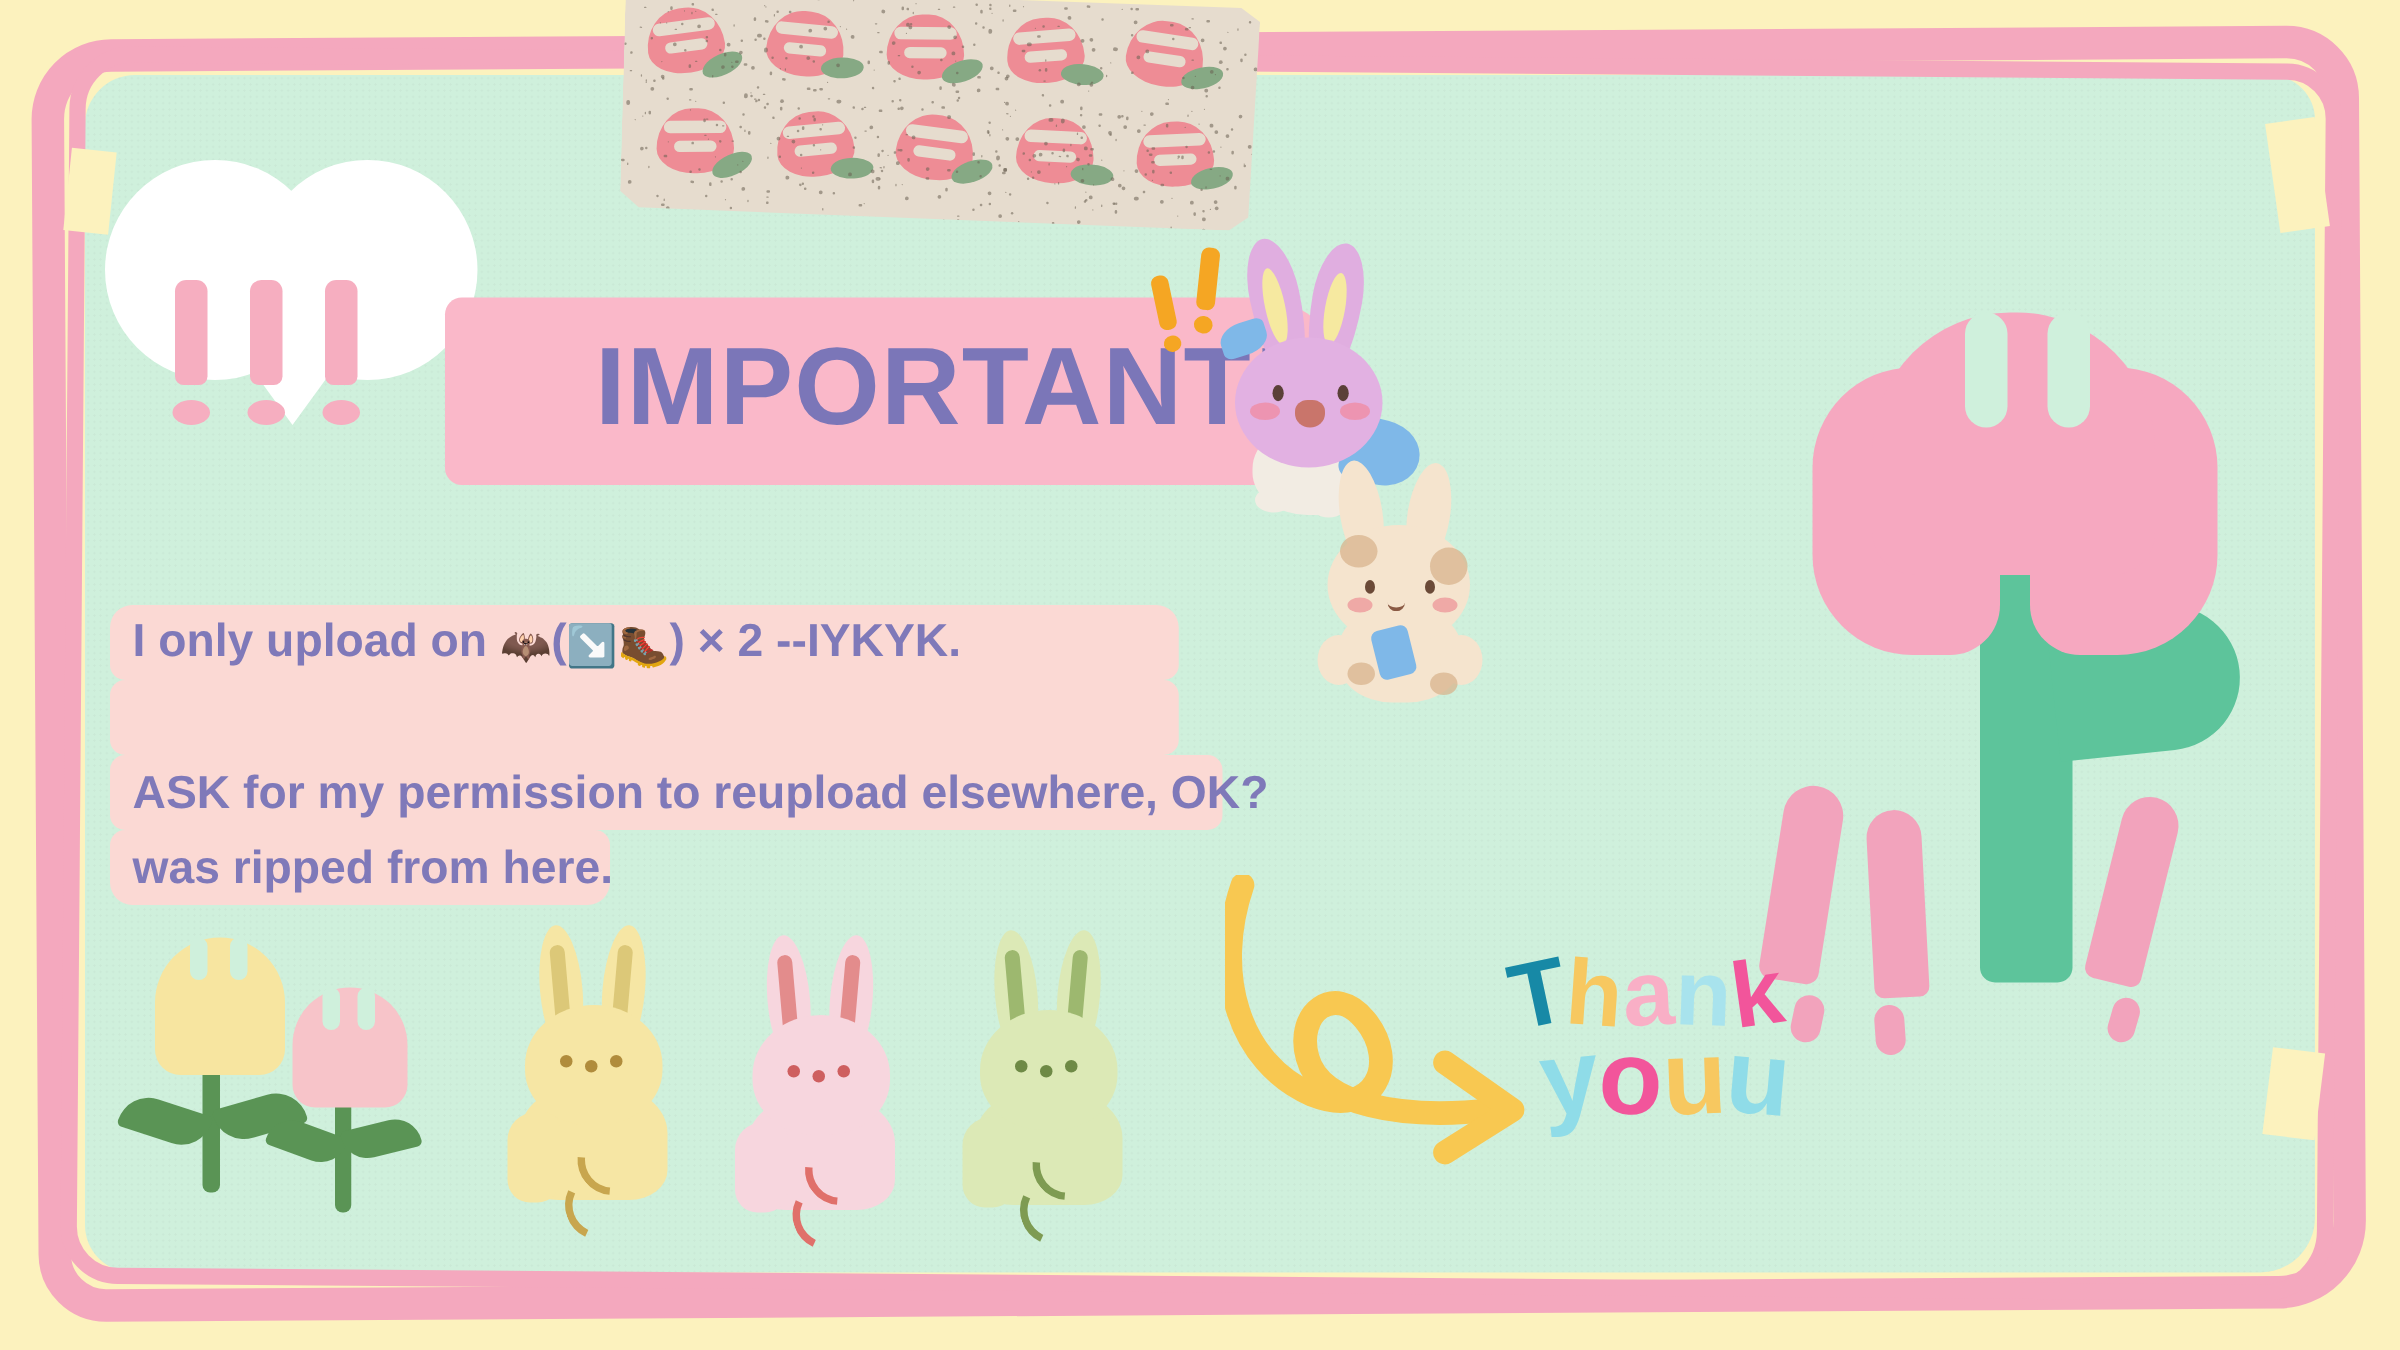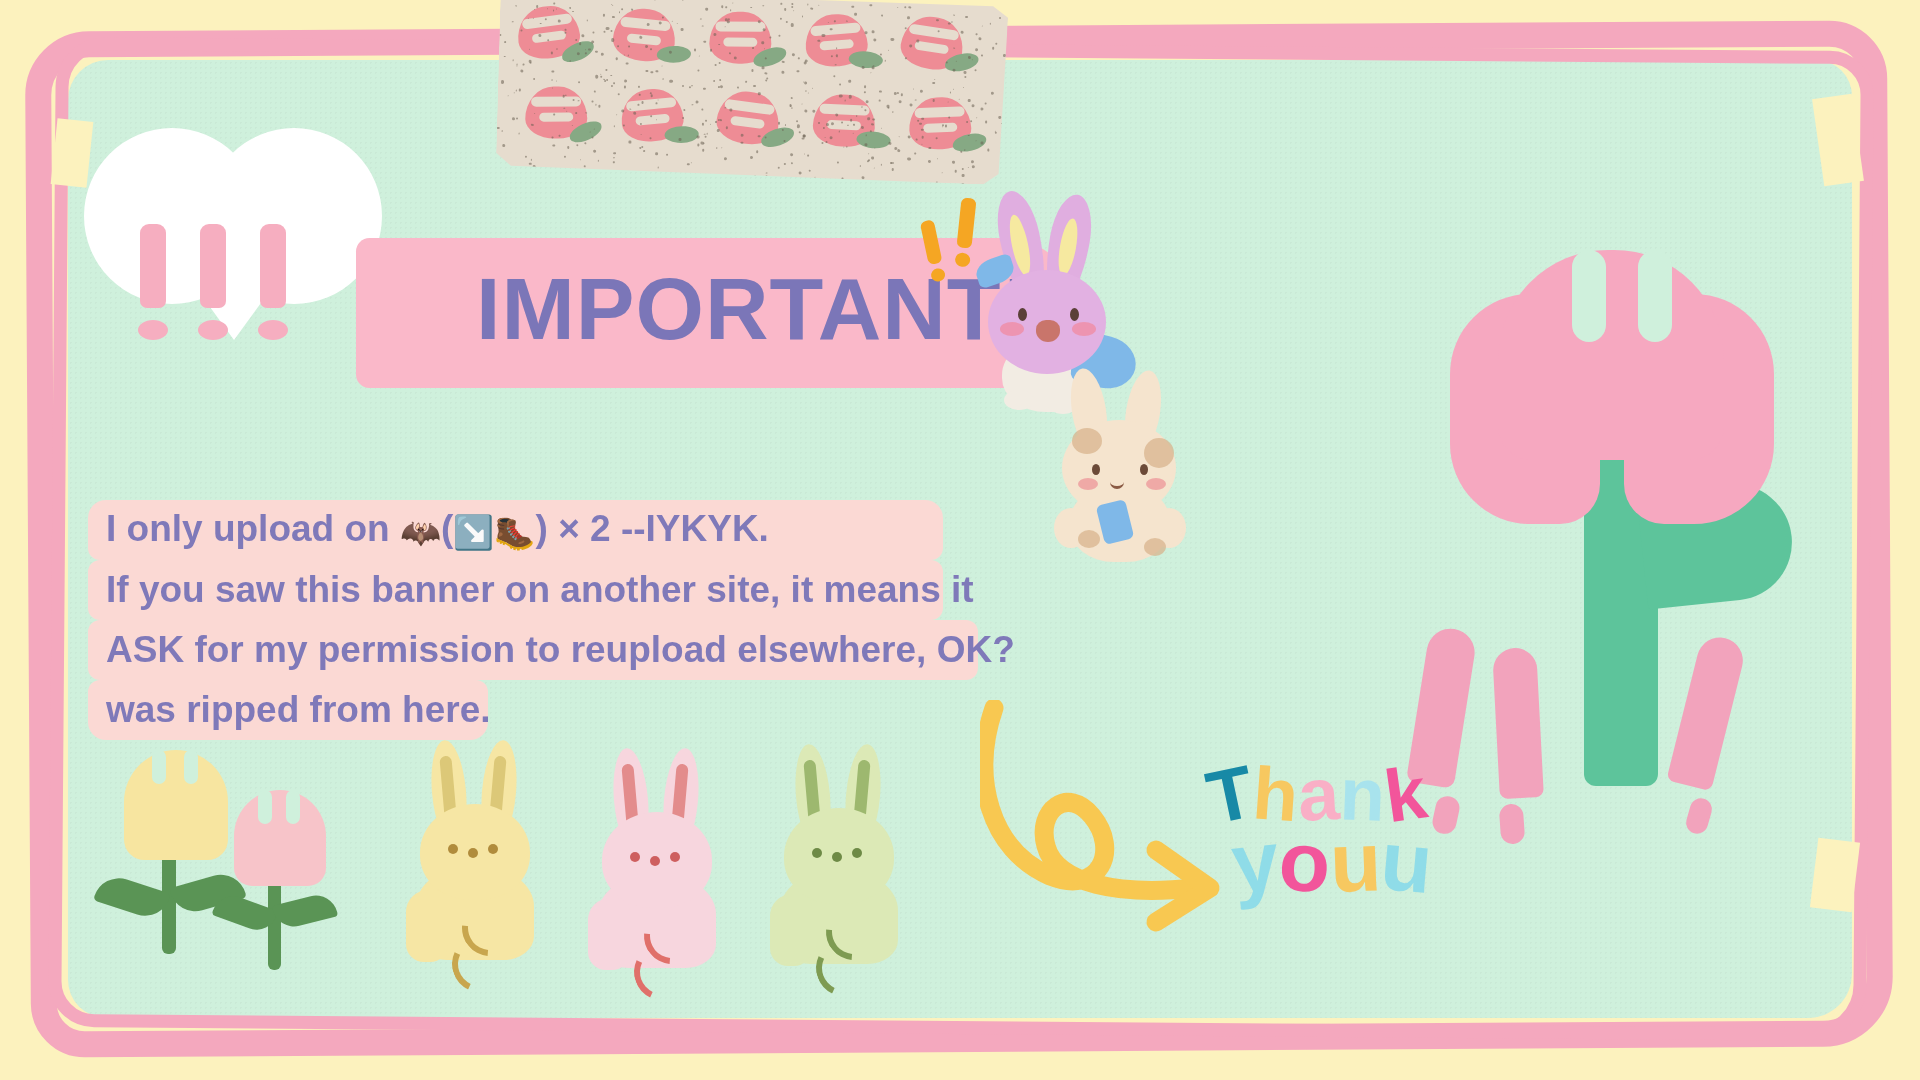--- a/index.html
+++ b/index.html
@@ -95,21 +95,21 @@
   }
   .imp-text{
     position:absolute;left:476px;top:265px;
     font-size:88px;font-weight:bold;letter-spacing:1px;
     color:#7B76B8;line-height:1;
     font-family:"Liberation Sans",sans-serif;
     white-space:nowrap;
   }
 
   
-  .msg{position:absolute;left:88px;top:500px;}
+  .msg{position:absolute;left:88px;top:484px;}
   .msg .row{position:relative;height:60px;display:flex;align-items:center;}
   .msg .bg{
     position:absolute;left:0;top:0;height:60px;background:#FBD9D4;border-radius:12px;
   }
   .msg .row:first-child .bg{border-radius:18px 18px 12px 12px;}
   .msg .row:last-child .bg{border-radius:12px 12px 18px 18px;}
   .msg .txt{
     position:relative;z-index:2;padding-left:18px;padding-right:20px;
     font-size:37px;font-weight:bold;color:#7F79B9;white-space:nowrap;
     font-family:"Liberation Sans",sans-serif;
@@ -832,21 +832,20 @@
   <div class="imp-pill"></div>
   <div class="imp-text">IMPORTANT!</div>
 
   <div class="msg" id="msg">
       <div class="row">
         <div class="bg" style="width: 855px;"></div>
         <div class="txt"><span>I only upload on </span><span class="emo">🦇</span><span>(</span><span class="emo">↘️</span><span class="emo">🥾</span><span>) × 2 --IYKYK.</span></div>
       </div>
       <div class="row">
         <div class="bg" style="width: 855px;"></div>
-        <div class="txt"><span>If you saw this banner on another site, it means it</span></div>
       </div>
       <div class="row">
         <div class="bg" style="width: 890px;"></div>
         <div class="txt"><span>ASK for my permission to reupload elsewhere, OK?</span></div>
       </div>
       <div class="row">
         <div class="bg" style="width: 400px;"></div>
         <div class="txt"><span>was ripped from here.</span></div>
       </div>
     </div>

